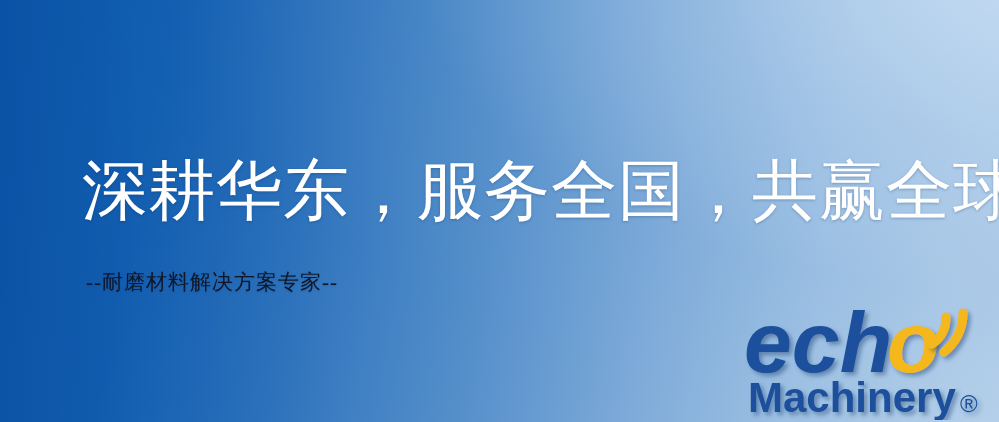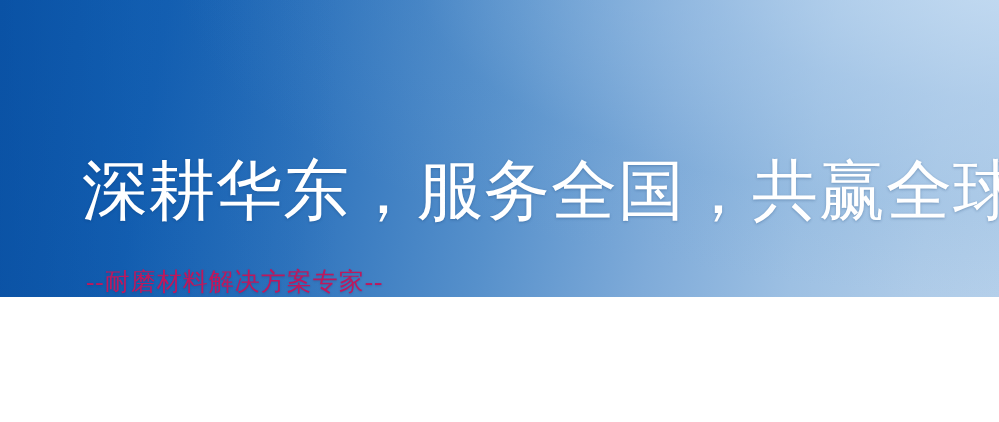--- a/index.html
+++ b/index.html
@@ -3,21 +3,21 @@
 <meta charset="utf-8">
 <style>
   html, body {
     margin: 0;
     padding: 0;
     background: #ffffff;
   }
   #banner {
     position: relative;
     width: 999px;
-    height: 297px;
+    height: 422px;
     overflow: hidden;
     font-family: "Liberation Sans", sans-serif;
   }
   
   .bg-base {
     position: absolute;
     inset: 0;
     background: linear-gradient(100deg,
         #0d5bb0 0%,
         #1561b4 16%,
@@ -57,23 +57,23 @@
     color: #ffffff;
     white-space: nowrap;
     letter-spacing: 1px;
     text-shadow: 0 1px 3px rgba(10,50,100,0.30);
   }
   .subtitle {
     position: absolute;
     left: 86px;
     top: 268px;
     font-family: "Liberation Serif", "DejaVu Serif", serif;
-    font-size: 25px;
+    font-size: 21px;
     line-height: 28px;
-    color: #be185d;
+    color: #0f172a;
     white-space: nowrap;
     letter-spacing: 1px;
     text-shadow: 0 1px 2px rgba(20,60,110,0.25);
   }
 
   
   .logo {
     position: absolute;
     left: 744px;
     top: 296px;

